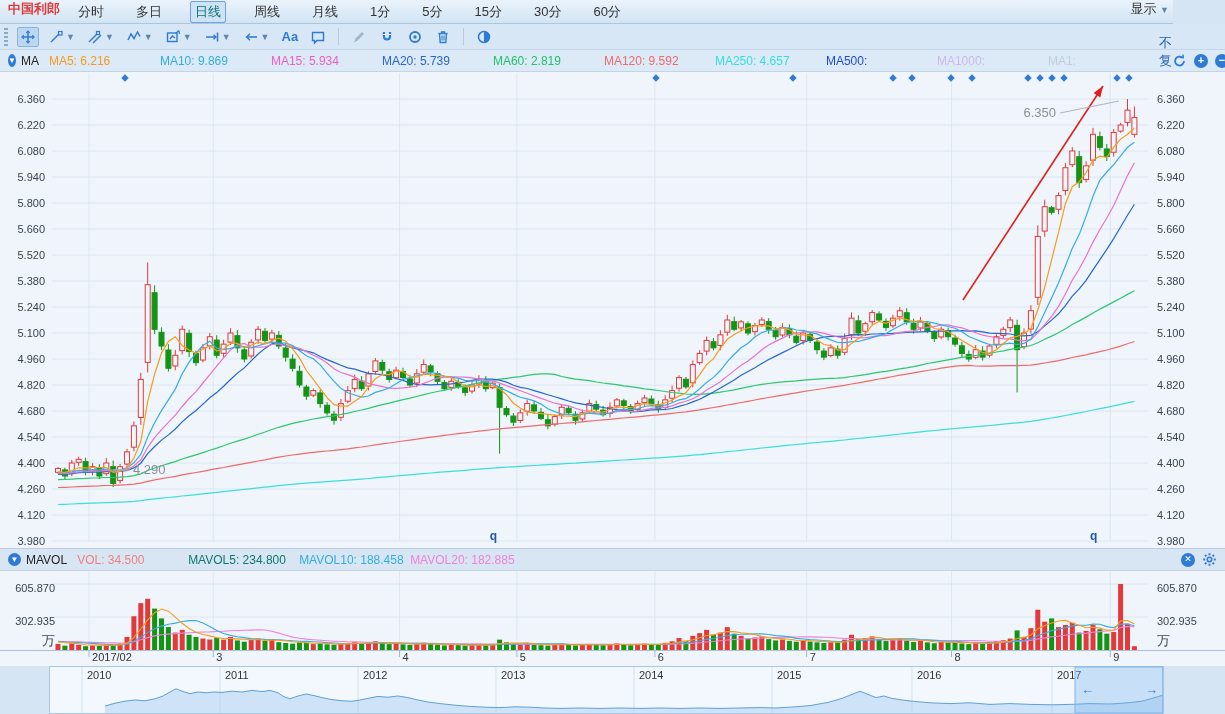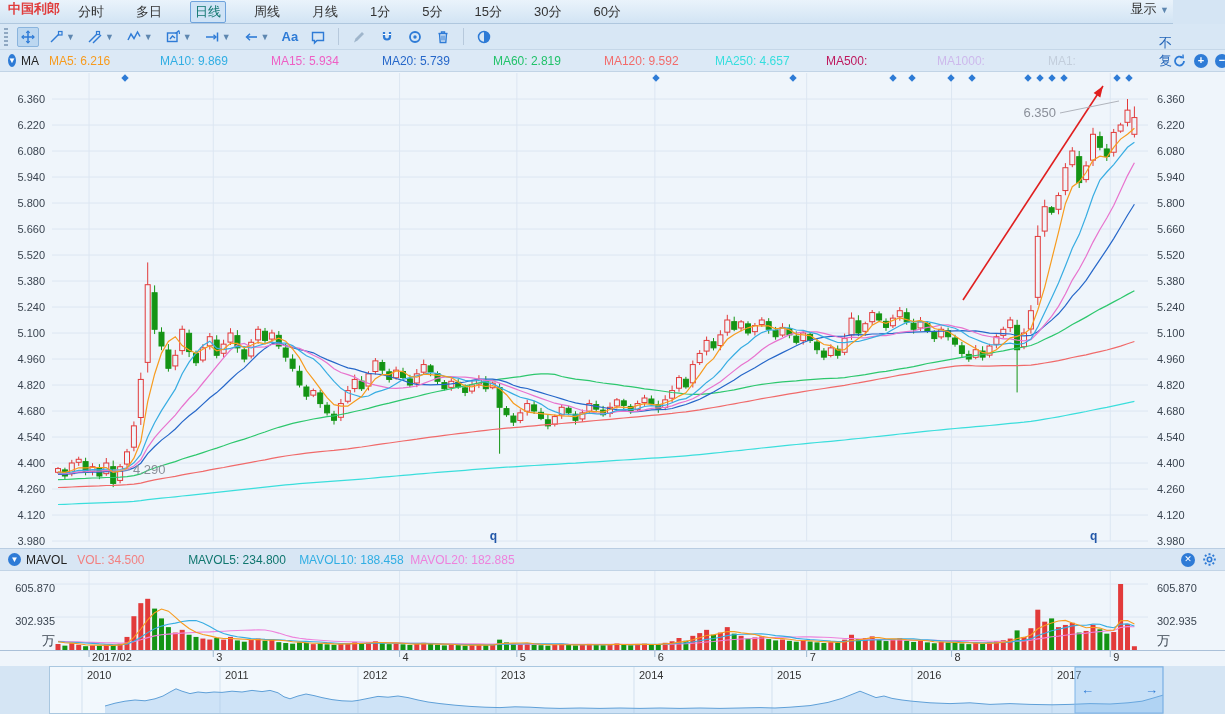--- a/index.html
+++ b/index.html
@@ -215,21 +215,21 @@
     <span class="circle-toggle">▼</span>
     <span class="ind-title">MA</span>
     <span id="ma-items" style="display:flex">
         <span class="ind-item" style="color: rgb(247, 155, 30);">MA5: 6.216</span>
         <span class="ind-item" style="color: rgb(49, 174, 227);">MA10: 9.869</span>
         <span class="ind-item" style="color: rgb(238, 95, 196);">MA15: 5.934</span>
         <span class="ind-item" style="color: rgb(38, 103, 201);">MA20: 5.739</span>
         <span class="ind-item" style="color: rgb(33, 194, 106);">MA60: 2.819</span>
         <span class="ind-item" style="color: rgb(242, 106, 106);">MA120: 9.592</span>
         <span class="ind-item" style="color: rgb(53, 222, 222);">MA250: 4.657</span>
-        <span class="ind-item" style="color: #be185d;">MA500:</span>
+        <span class="ind-item" style="color: #1d4ed8;">MA500:</span>
         <span class="ind-item" style="color: rgb(205, 185, 236);">MA1000:</span>
         <span class="ind-item" style="color: rgb(195, 206, 220);">MA1:</span>
       </span>
     <span class="spacer"></span>
     <span class="adjust-label">不复权</span>
     <span class="row-icons">
       <svg width="15" height="15" fill="none" stroke="#2e7bd6" stroke-width="1.8">
           <path d="M12 8a4.5 4.5 0 1 1-1.6-3.4"></path>
           <path d="M11 1.5 L11.2 4.8 L8 4.4" stroke-width="1.4"></path>
         </svg>

